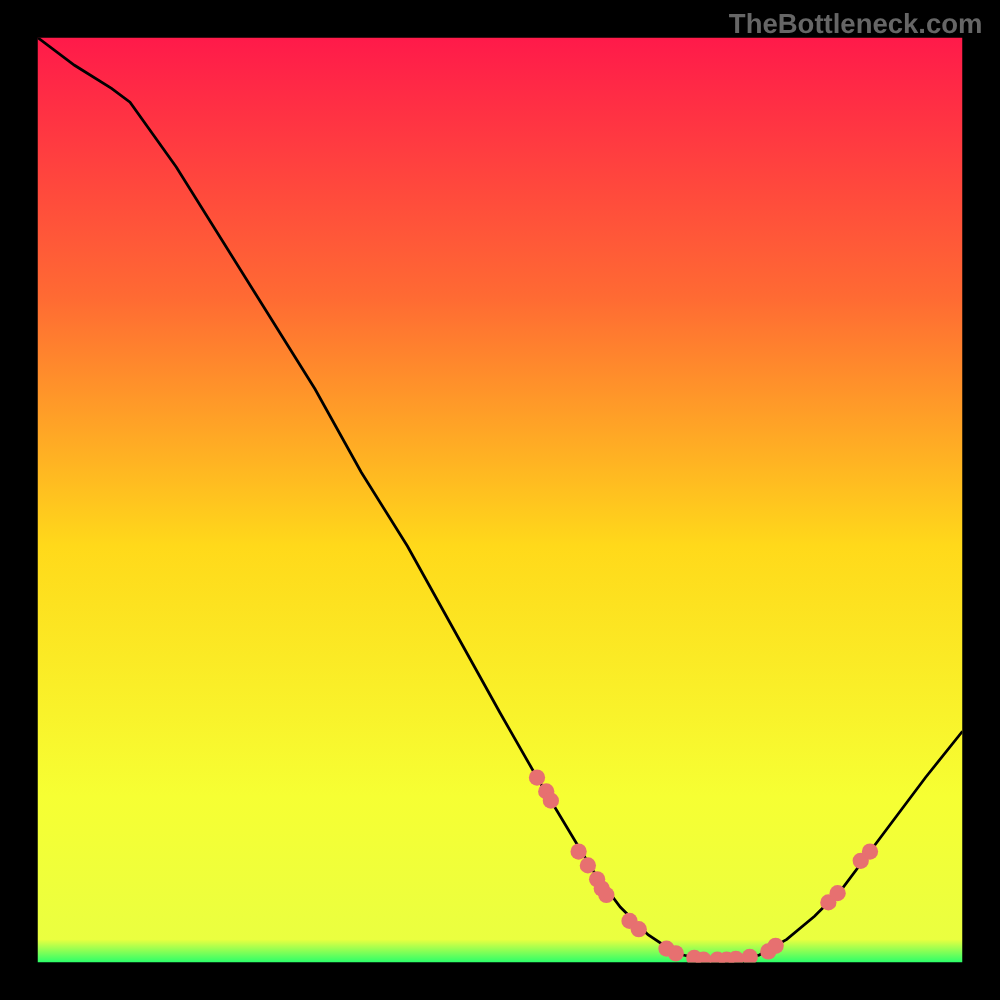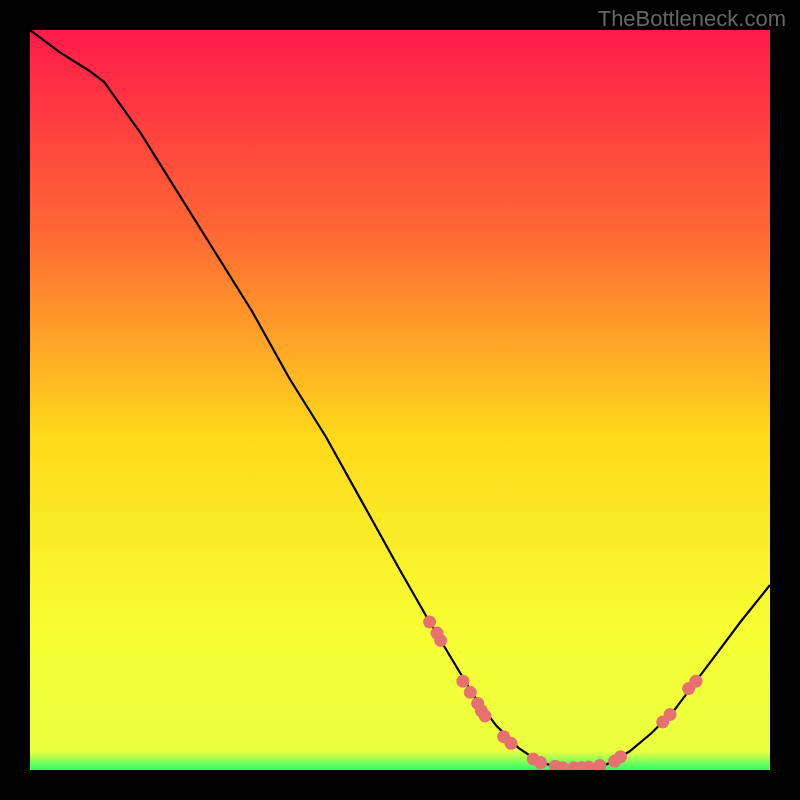--- a/index.html
+++ b/index.html
@@ -9,21 +9,21 @@
     background: #000;
     position: relative;
     font-family: Arial, sans-serif;
   }
   .watermark {
     position: absolute;
     top: 6px;
     right: 14px;
     color: #666;
     font-size: 22px;
-    font-weight: 400;
+    font-weight: 700;
     z-index: 10;
   }
   .plot-area {
     position: absolute;
     left: 30px;
     top: 30px;
     width: 740px;
     height: 740px;
   }
   svg { display: block; }

